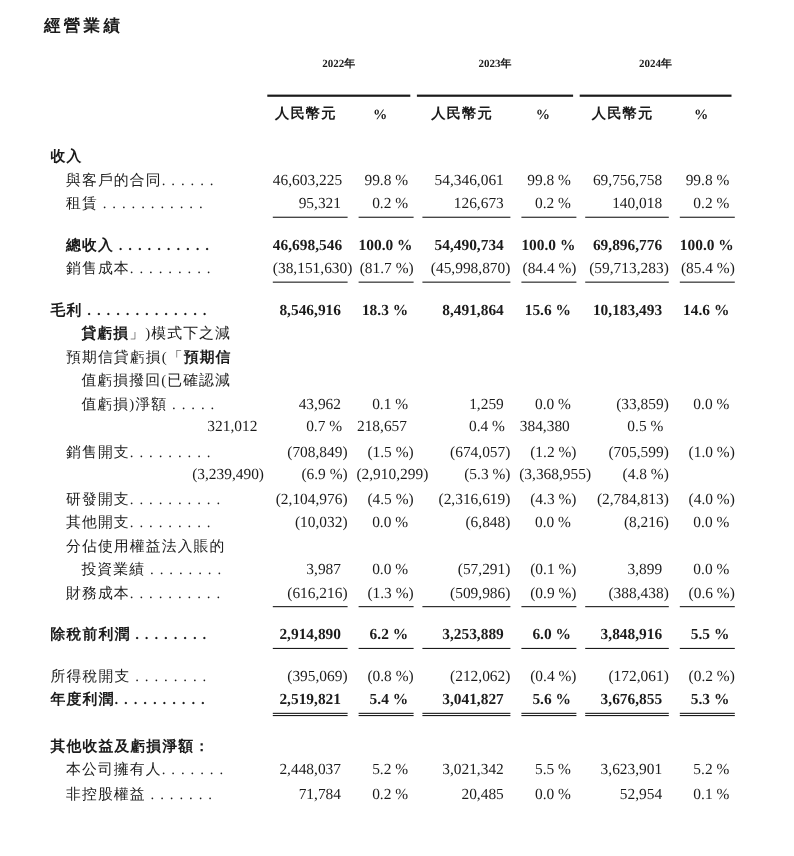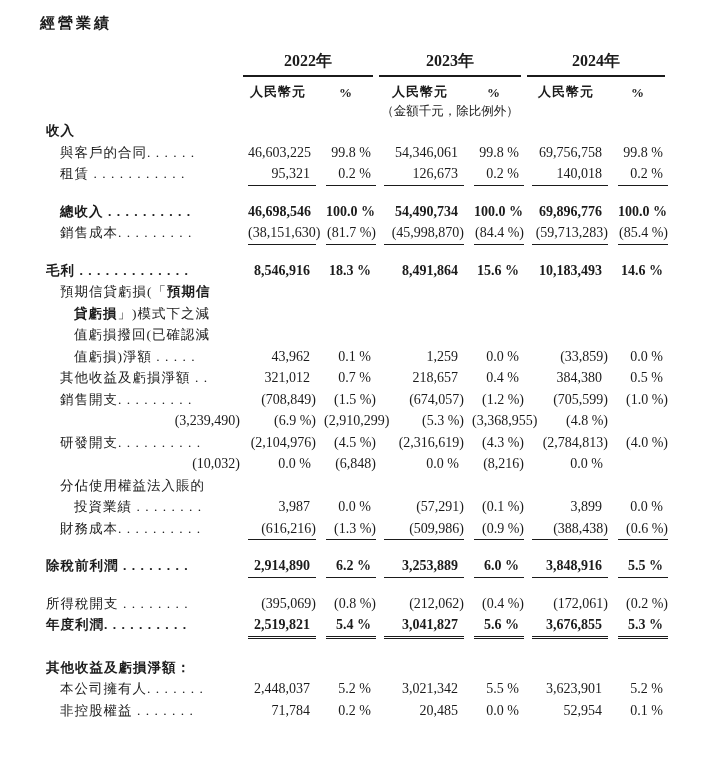--- a/index.html
+++ b/index.html
@@ -19,34 +19,34 @@
     align-items:end;
   }
   .grid4{
     display:grid;
     grid-template-columns:200px 136px 148px 144px;
     align-items:end;
   }
   .years-row{margin-top:18px;}
   .year-cell{min-width:0;}
   .year-line{
-    text-align:center;font-weight:700;font-size:16px;
+    text-align:center;font-weight:700;font-size:10px;
     border-bottom:2px solid #1b1b1b;
-    padding-bottom:3px;margin:0 3px 0 3px;
+    padding-bottom:21px;margin:0 3px 0 3px;
   }
   .sub-row{margin-top:6px;font-weight:700;font-size:13px;}
   .sub-row .c{text-align:center;letter-spacing:1px;}
   .note-row{font-size:12.5px;margin-top:2px;}
   .note-cell{position:relative;min-width:0;}
   .note-inner{
     position:relative;left:50%;transform:translateX(-50%);
     width:max-content;letter-spacing:0px;
   }
   
-  .rows{}
+  .rows{margin-top:19px;}
   .trow{
     display:grid;
     grid-template-columns:200px 76px 60px 88px 60px 84px 60px;
     align-items:baseline;
     height:21.5px;line-height:21.5px;
     font-size:13.5px;
   }
   .trow .lab{
     letter-spacing:1px;white-space:nowrap;overflow:visible;
     font-size:13.5px;
@@ -92,28 +92,20 @@
   <div class="grid7 sub-row">
     <div class="c"></div>
     <div class="c">人民幣元</div>
     <div class="c">%</div>
     <div class="c">人民幣元</div>
     <div class="c">%</div>
     <div class="c">人民幣元</div>
     <div class="c">%</div>
   </div>
 
-  <div class="grid4 note-row">
-    <div></div>
-    <div></div>
-    <div class="note-cell">
-      <div class="note-inner">（金額千元，除比例外）</div>
-    </div>
-    <div></div>
-  </div>
 
   <div class="rows">
       <div class="trow">
         <div class="c lab ind0 sec">收入</div>
         <div class="c num val" style="border-bottom: none;"></div>
         <div class="c num pct" style="border-bottom: none;"></div>
         <div class="c num val" style="border-bottom: none;"></div>
         <div class="c num pct" style="border-bottom: none;"></div>
         <div class="c num val" style="border-bottom: none;"></div>
         <div class="c num pct" style="border-bottom: none;"></div>
@@ -159,30 +151,30 @@
       <div class="trow bold">
         <div class="c lab ind0">毛利 . . . . . . . . . . . . .</div>
         <div class="c num val">8,546,916</div>
         <div class="c num pct">18.3 %</div>
         <div class="c num val">8,491,864</div>
         <div class="c num pct">15.6 %</div>
         <div class="c num val">10,183,493</div>
         <div class="c num pct">14.6 %</div>
       </div>
       <div class="trow">
+        <div class="c lab ind2"><span class="b">貸虧損</span><span>」)模式下之減</span></div>
+        <div class="c num val" style="border-bottom: none;"></div>
+        <div class="c num pct" style="border-bottom: none;"></div>
+        <div class="c num val" style="border-bottom: none;"></div>
+        <div class="c num pct" style="border-bottom: none;"></div>
+        <div class="c num val" style="border-bottom: none;"></div>
+        <div class="c num pct" style="border-bottom: none;"></div>
+      </div>
+      <div class="trow">
         <div class="c lab ind1"><span>預期信貸虧損(「</span><span class="b">預期信</span></div>
-        <div class="c num val" style="border-bottom: none;"></div>
-        <div class="c num pct" style="border-bottom: none;"></div>
-        <div class="c num val" style="border-bottom: none;"></div>
-        <div class="c num pct" style="border-bottom: none;"></div>
-        <div class="c num val" style="border-bottom: none;"></div>
-        <div class="c num pct" style="border-bottom: none;"></div>
-      </div>
-      <div class="trow">
-        <div class="c lab ind2"><span class="b">貸虧損</span><span>」)模式下之減</span></div>
         <div class="c num val" style="border-bottom: none;"></div>
         <div class="c num pct" style="border-bottom: none;"></div>
         <div class="c num val" style="border-bottom: none;"></div>
         <div class="c num pct" style="border-bottom: none;"></div>
         <div class="c num val" style="border-bottom: none;"></div>
         <div class="c num pct" style="border-bottom: none;"></div>
       </div>
       <div class="trow">
         <div class="c lab ind2">值虧損撥回(已確認減</div>
         <div class="c num val" style="border-bottom: none;"></div>
@@ -195,21 +187,20 @@
       <div class="trow">
         <div class="c lab ind2">值虧損)淨額  . . . . .</div>
         <div class="c num val">43,962</div>
         <div class="c num pct">0.1 %</div>
         <div class="c num val">1,259</div>
         <div class="c num pct">0.0 %</div>
         <div class="c num val paren">(33,859)</div>
         <div class="c num pct">0.0 %</div>
       </div>
       <div class="trow">
-        <div class="c lab ind1">其他收益及虧損淨額  . .</div>
         <div class="c num val">321,012</div>
         <div class="c num pct">0.7 %</div>
         <div class="c num val">218,657</div>
         <div class="c num pct">0.4 %</div>
         <div class="c num val">384,380</div>
         <div class="c num pct">0.5 %</div>
       </div>
       <div class="trow">
         <div class="c lab ind1">銷售開支. . . . . . . . .</div>
         <div class="c num val paren">(708,849)</div>
@@ -230,20 +221,21 @@
       <div class="trow">
         <div class="c lab ind1">研發開支. . . . . . . . . .</div>
         <div class="c num val paren">(2,104,976)</div>
         <div class="c num pct paren">(4.5 %)</div>
         <div class="c num val paren">(2,316,619)</div>
         <div class="c num pct paren">(4.3 %)</div>
         <div class="c num val paren">(2,784,813)</div>
         <div class="c num pct paren">(4.0 %)</div>
       </div>
       <div class="trow">
+        <div class="c lab ind1">其他開支. . . . . . . . .</div>
         <div class="c num val paren">(10,032)</div>
         <div class="c num pct">0.0 %</div>
         <div class="c num val paren">(6,848)</div>
         <div class="c num pct">0.0 %</div>
         <div class="c num val paren">(8,216)</div>
         <div class="c num pct">0.0 %</div>
       </div>
       <div class="trow">
         <div class="c lab ind1">分佔使用權益法入賬的</div>
         <div class="c num val" style="border-bottom: none;"></div>

